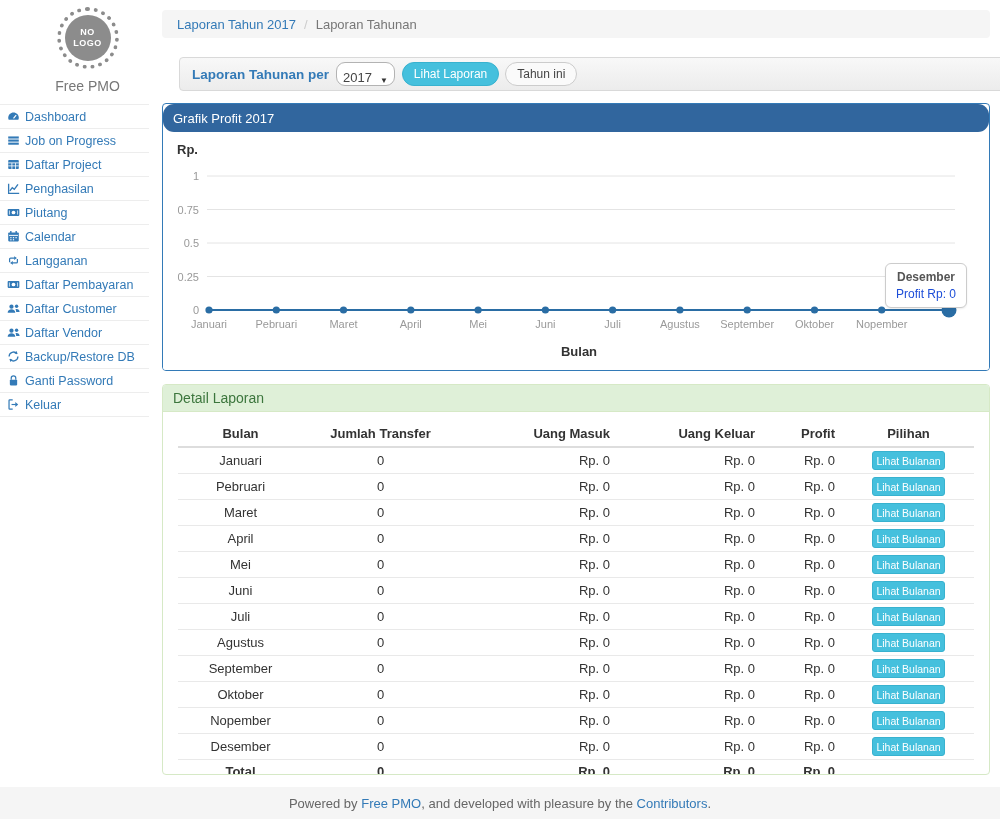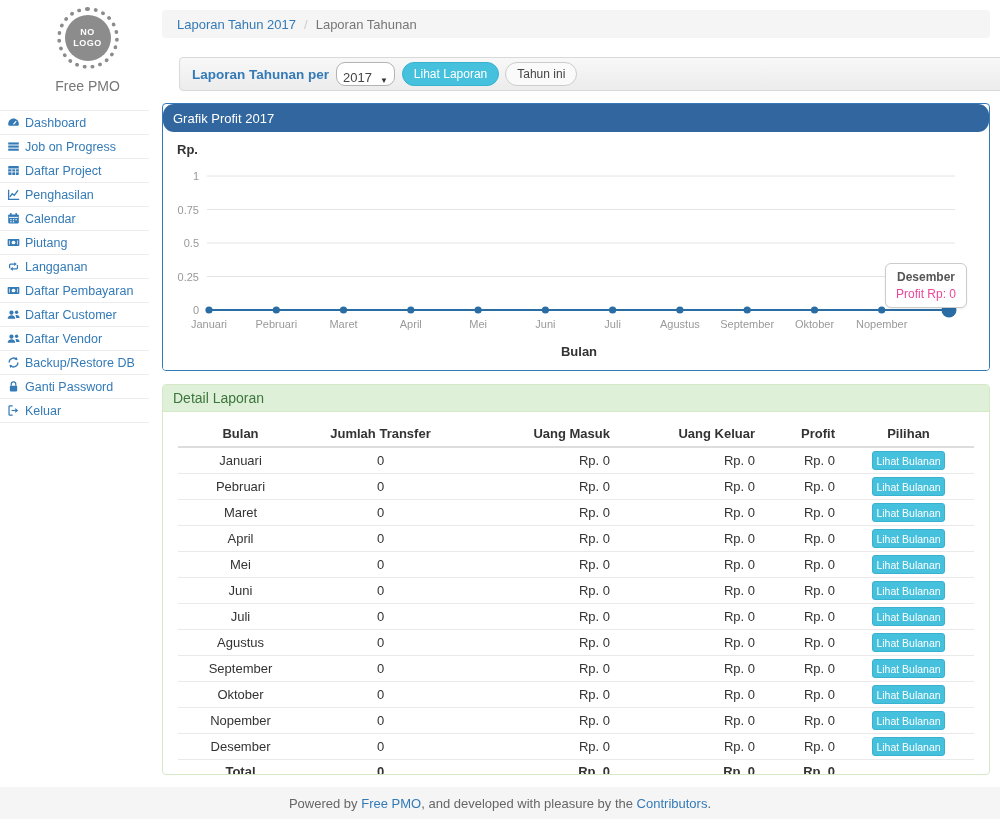--- a/index.html
+++ b/index.html
@@ -6,21 +6,21 @@
   html,body { background:#fff; }
   body { font-family:"Liberation Sans", sans-serif; }
   .app { position:relative; width:1000px; height:819px; background:#fff; overflow:hidden; }
 
   
   .sidebar { position:absolute; left:0; top:0; width:176px; height:787px; background:#fff; border-right:1px solid #d9d9d9; }
   .logo-wrap { padding-top:7px; text-align:center; }
   .logo-circle { width:62px; height:62px; margin:0 auto; border-radius:50%; border:4px dotted #8c8c8c; display:flex; align-items:center; justify-content:center; background:#fff; }
   .logo-inner { width:46px; height:46px; border-radius:50%; background:#8c8c8c; color:#fff; font-size:9px; font-weight:bold; display:flex; flex-direction:column; align-items:center; justify-content:center; line-height:1.25; letter-spacing:.5px; }
   .app-name { margin-top:9px; color:#777; font-size:14px; text-align:center; }
-  .side-menu { margin-top:16px; border-top:1px solid #ededed; }
+  .side-menu { margin-top:10px; border-top:1px solid #ededed; }
   .side-item { display:flex; align-items:center; height:24px; padding:0 8px 0 7px; border-bottom:1px solid #ededed; color:#337ab7; font-size:12.5px; text-decoration:none; position:relative; cursor:pointer; }
   .side-item .icon { width:13px; height:13px; margin-right:5px; flex:none; display:inline-flex; color:#337ab7; }
   .side-item .icon svg { width:13px; height:13px; }
   .side-label { white-space:nowrap; }
   .badge-pill { position:absolute; right:8px; top:4px; background:#6e6e6e; color:#fff; font-size:9.5px; width:16px; height:16px; border-radius:50%; display:flex; align-items:center; justify-content:center; }
   .chev { position:absolute; right:9px; color:#999; font-size:12px; }
 
   
   .main { position:absolute; left:149px; top:0; width:922px; height:787px; background:#fff; }
   .breadcrumb { position:absolute; left:13px; top:10px; width:828px; height:28px; background:#f5f5f5; border-radius:4px; display:flex; align-items:center; padding:0 15px; font-size:13px; }
@@ -35,21 +35,21 @@
   .btn { height:24px; border-radius:12px; font-size:12px; display:inline-flex; align-items:center; padding:0 11px; cursor:pointer; }
   .btn-info-lg { background:#45c0dd; border:1px solid #38b2cf; color:#fff; margin-right:6px; }
   .btn-default { background:#fafafa; border:1px solid #ccc; color:#444; }
 
   .chart-panel { position:absolute; left:13px; top:103px; width:828px; height:268px; border:1px solid #337ab7; border-radius:4px; overflow:hidden; background:#fff; }
   .chart-header { height:28px; background:#31669e; color:#fff; font-size:13px; display:flex; align-items:center; padding:0 10px;border-radius:11px; }
   .chart-body { position:relative; height:238px; background:#fff; }
   .chart-body svg text { font-family:"Liberation Sans", sans-serif; }
   .chart-tooltip { position:absolute; right:22px; top:131px; background:#fff; border:1px solid #ccc; border-radius:6px; padding:6px 10px; text-align:center; box-shadow:0 1px 2px rgba(0,0,0,.08); }
   .tt-title { font-weight:bold; color:#555; font-size:12px; }
-  .tt-value { color:#ec4899; font-size:12px; margin-top:3px; }
+  .tt-value { color:#1d4ed8; font-size:12px; margin-top:3px; }
 
   .detail-panel { position:absolute; left:13px; top:384px; width:828px; height:391px; border:1px solid #d6e9c6; border-radius:4px; overflow:hidden; background:#fff; }
   .detail-header { height:27px; background:#dff0d8; color:#3c763d; font-size:14px; display:flex; align-items:center; padding:0 10px; border-bottom:1px solid #d6e9c6; }
   .detail-body { padding:9px 15px 0; }
   table { width:100%; border-collapse:collapse; font-size:13px; color:#333; }
   th { font-weight:bold; padding:5px 8px; border-bottom:2px solid #ddd; }
   td { padding:3px 8px; border-top:1px solid #e9e9e9; height:24px; }
   .ta-c { text-align:center; } .ta-r { text-align:right; }
   .total-row td { font-weight:bold; }
   .btn-xs { height:19px; font-size:10.5px; padding:0 3px; border-radius:3px; background:#45c0dd; border:1px solid #38b2cf; color:#fff; cursor:pointer; }
@@ -113,45 +113,45 @@
             <svg viewBox="0 0 16 16">
               <path d="M2 2v12h13" fill="none" stroke="currentColor" stroke-width="1.6"></path>
               <path d="M3.5 11l3-4 2.5 2 4.5-6" fill="none" stroke="currentColor" stroke-width="1.7"></path>
             </svg>
           </span>
           <span class="side-label">Penghasilan</span>
         </a>
         <a class="side-item">
           <span class="icon">
             <svg viewBox="0 0 16 16">
+              <rect x="0.8" y="3.8" width="14.4" height="8.4" rx="1" fill="currentColor"></rect>
+              <circle cx="8" cy="8" r="2.3" fill="#fff"></circle>
+              <rect x="2.4" y="5.5" width="1.1" height="5" fill="#fff" opacity=".8"></rect>
+              <rect x="12.5" y="5.5" width="1.1" height="5" fill="#fff" opacity=".8"></rect>
+            </svg>
+          </span>
+          <span class="side-label">Piutang</span>
+        </a>
+        <a class="side-item">
+          <span class="icon">
+            <svg viewBox="0 0 16 16">
               <rect x="1.5" y="3" width="13" height="11" rx="1" fill="currentColor"></rect>
               <rect x="3.8" y="1.3" width="1.8" height="3.2" fill="currentColor"></rect>
               <rect x="10.4" y="1.3" width="1.8" height="3.2" fill="currentColor"></rect>
               <rect x="2.5" y="6" width="11" height="1.2" fill="#fff"></rect>
               <g fill="#fff" opacity=".9">
                 <rect x="4" y="8.6" width="1.6" height="1.6"></rect>
                 <rect x="7.2" y="8.6" width="1.6" height="1.6"></rect>
                 <rect x="10.4" y="8.6" width="1.6" height="1.6"></rect>
                 <rect x="4" y="11.2" width="1.6" height="1.6"></rect>
                 <rect x="7.2" y="11.2" width="1.6" height="1.6"></rect>
               </g>
             </svg>
           </span>
           <span class="side-label">Calendar</span>
-        </a>
-        <a class="side-item">
-          <span class="icon">
-            <svg viewBox="0 0 16 16">
-              <rect x="0.8" y="3.8" width="14.4" height="8.4" rx="1" fill="currentColor"></rect>
-              <circle cx="8" cy="8" r="2.3" fill="#fff"></circle>
-              <rect x="2.4" y="5.5" width="1.1" height="5" fill="#fff" opacity=".8"></rect>
-              <rect x="12.5" y="5.5" width="1.1" height="5" fill="#fff" opacity=".8"></rect>
-            </svg>
-          </span>
-          <span class="side-label">Piutang</span>
         </a>
         <a class="side-item">
           <span class="icon">
             <svg viewBox="0 0 16 16">
               <path d="M3.2 10V6.3c0-.7.6-1.3 1.3-1.3H9" fill="none" stroke="currentColor" stroke-width="1.5"></path>
               <path d="M8.8 2.7L12.2 5 8.8 7.3z" fill="currentColor"></path>
               <path d="M12.8 6v3.7c0 .7-.6 1.3-1.3 1.3H7" fill="none" stroke="currentColor" stroke-width="1.5"></path>
               <path d="M7.2 8.7L3.8 11l3.4 2.3z" fill="currentColor"></path>
             </svg>
           </span>

